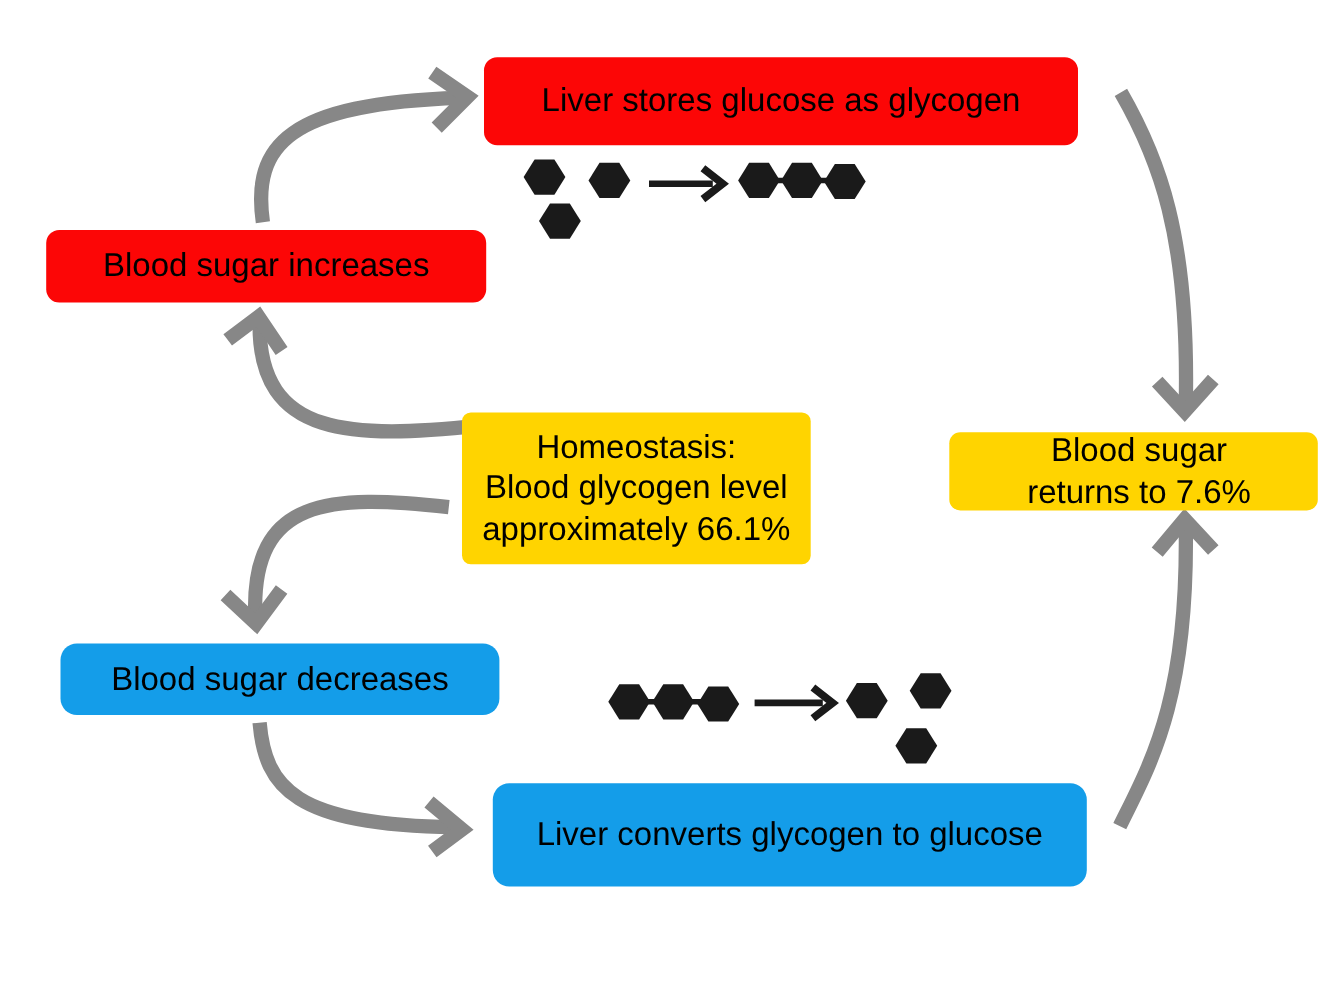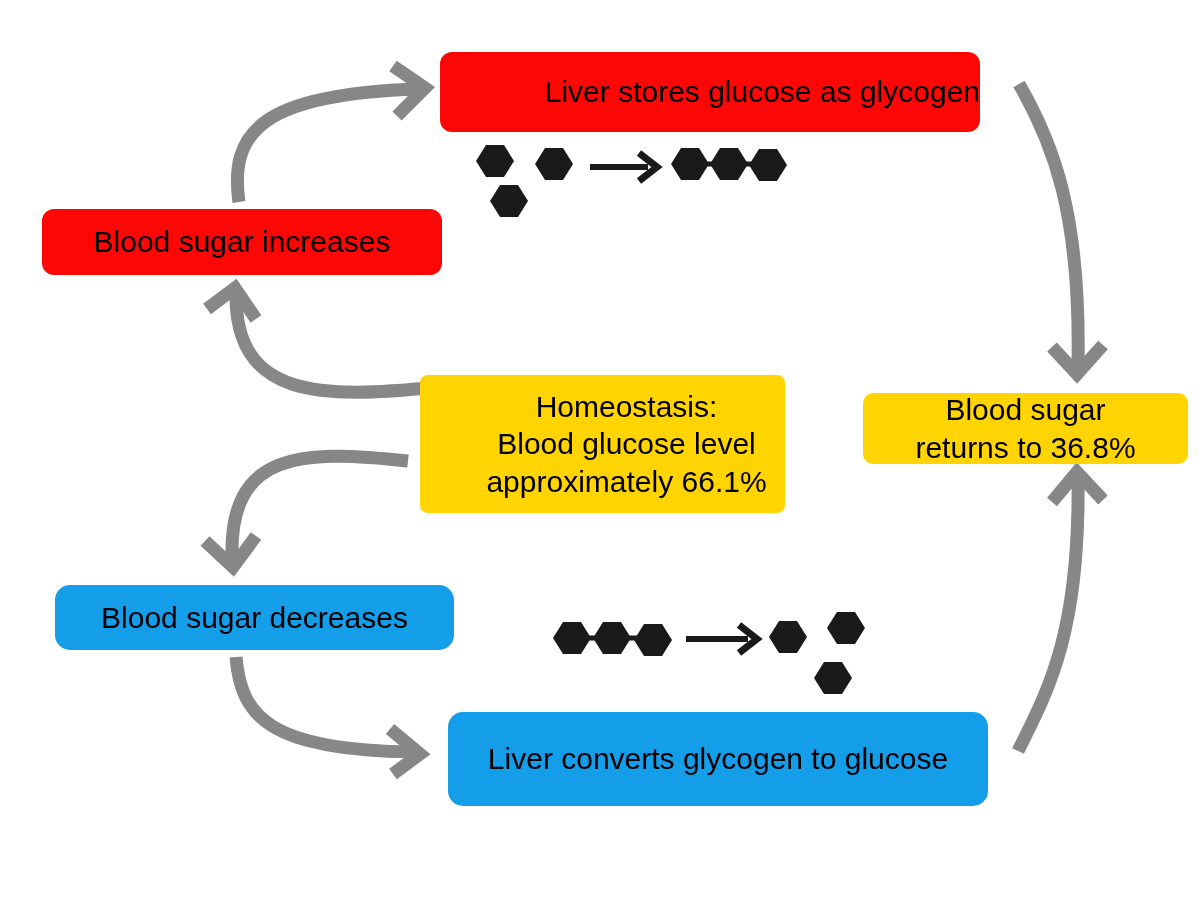--- a/index.html
+++ b/index.html
@@ -51,21 +51,21 @@
     align-items: center;
     justify-content: center;
     text-align: center;
     color: var(--text, #000);
     font-size: 30px;
     line-height: 1.25;
   }
   .node span { display: block; }
   .rad12 { border-radius: 12px; }
   .rad8  { border-radius: 8px; }
-  .rad10 { border-radius: 10px; }
+  .rad10 { border-radius: 10px; padding-left: 10px; }
   .rad15 { border-radius: 15px; text-align: center; }
 </style>
 </head>
 <body>
 
 <div id="stage">
 
   <svg id="arrow-layer" viewBox="0 0 1200 900" xmlns="http://www.w3.org/2000/svg">
     <defs>
       <path id="hex" d="M -19 0 L -9 -16 L 9 -16 L 19 0 L 9 16 L -9 16 Z"></path>
@@ -118,40 +118,40 @@
         <use href="#hex" class="hex" transform="translate(653,640)"></use>
       </g>
       <path class="black-shaft" d="M 686 639 L 748 639"></path>
       <path class="black-head" d="M 739 625 L 757 639 L 739 653"></path>
       <use href="#hex" class="hex" transform="translate(788,637)"></use>
       <use href="#hex" class="hex" transform="translate(846,628)"></use>
       <use href="#hex" class="hex" transform="translate(833,678)"></use>
     </g>
   </svg>
 
-  <div class="node rad12" style="left: 440px; top: 52px; width: 540px; height: 80px; background-color: rgb(252, 6, 6); justify-content: flex-end;">
+  <div class="node rad12" style="left: 440px; top: 52px; width: 540px; height: 80px; background-color: rgb(252, 6, 6);">
     <span>Liver stores glucose as glycogen</span>
   </div>
 
   <div class="node rad12" style="left: 42px; top: 209px; width: 400px; height: 66px; background-color: rgb(252, 6, 6); align-items: center;">
     <span>Blood sugar increases</span>
   </div>
 
-  <div class="node rad8" style="left: 420px; top: 375px; width: 317px; height: 138px; background-color: rgb(255, 212, 0); padding-left: 48px;">
+  <div class="node rad8" style="left: 420px; top: 375px; width: 317px; height: 138px; background-color: rgb(255, 212, 0);">
     <div>
       <span>Homeostasis:</span>
-      <span>Blood glucose level</span>
+      <span>Blood glycogen level</span>
       <span>approximately 66.1%</span>
     </div>
   </div>
 
   <div class="node rad10" style="left: 863px; top: 393px; width: 325px; height: 71px; background-color: rgb(255, 212, 0);">
     <div>
       <span>Blood sugar</span>
-      <span>returns to 36.8%</span>
+      <span>returns to 7.6%</span>
     </div>
   </div>
 
   <div class="node rad15" style="left: 55px; top: 585px; width: 399px; height: 65px; background-color: rgb(20, 157, 233);">
     <span>Blood sugar decreases</span>
   </div>
 
   <div class="node rad15" style="left: 448px; top: 712px; width: 540px; height: 94px; background-color: rgb(20, 157, 233);">
     <span>Liver converts glycogen to glucose</span>
   </div>

